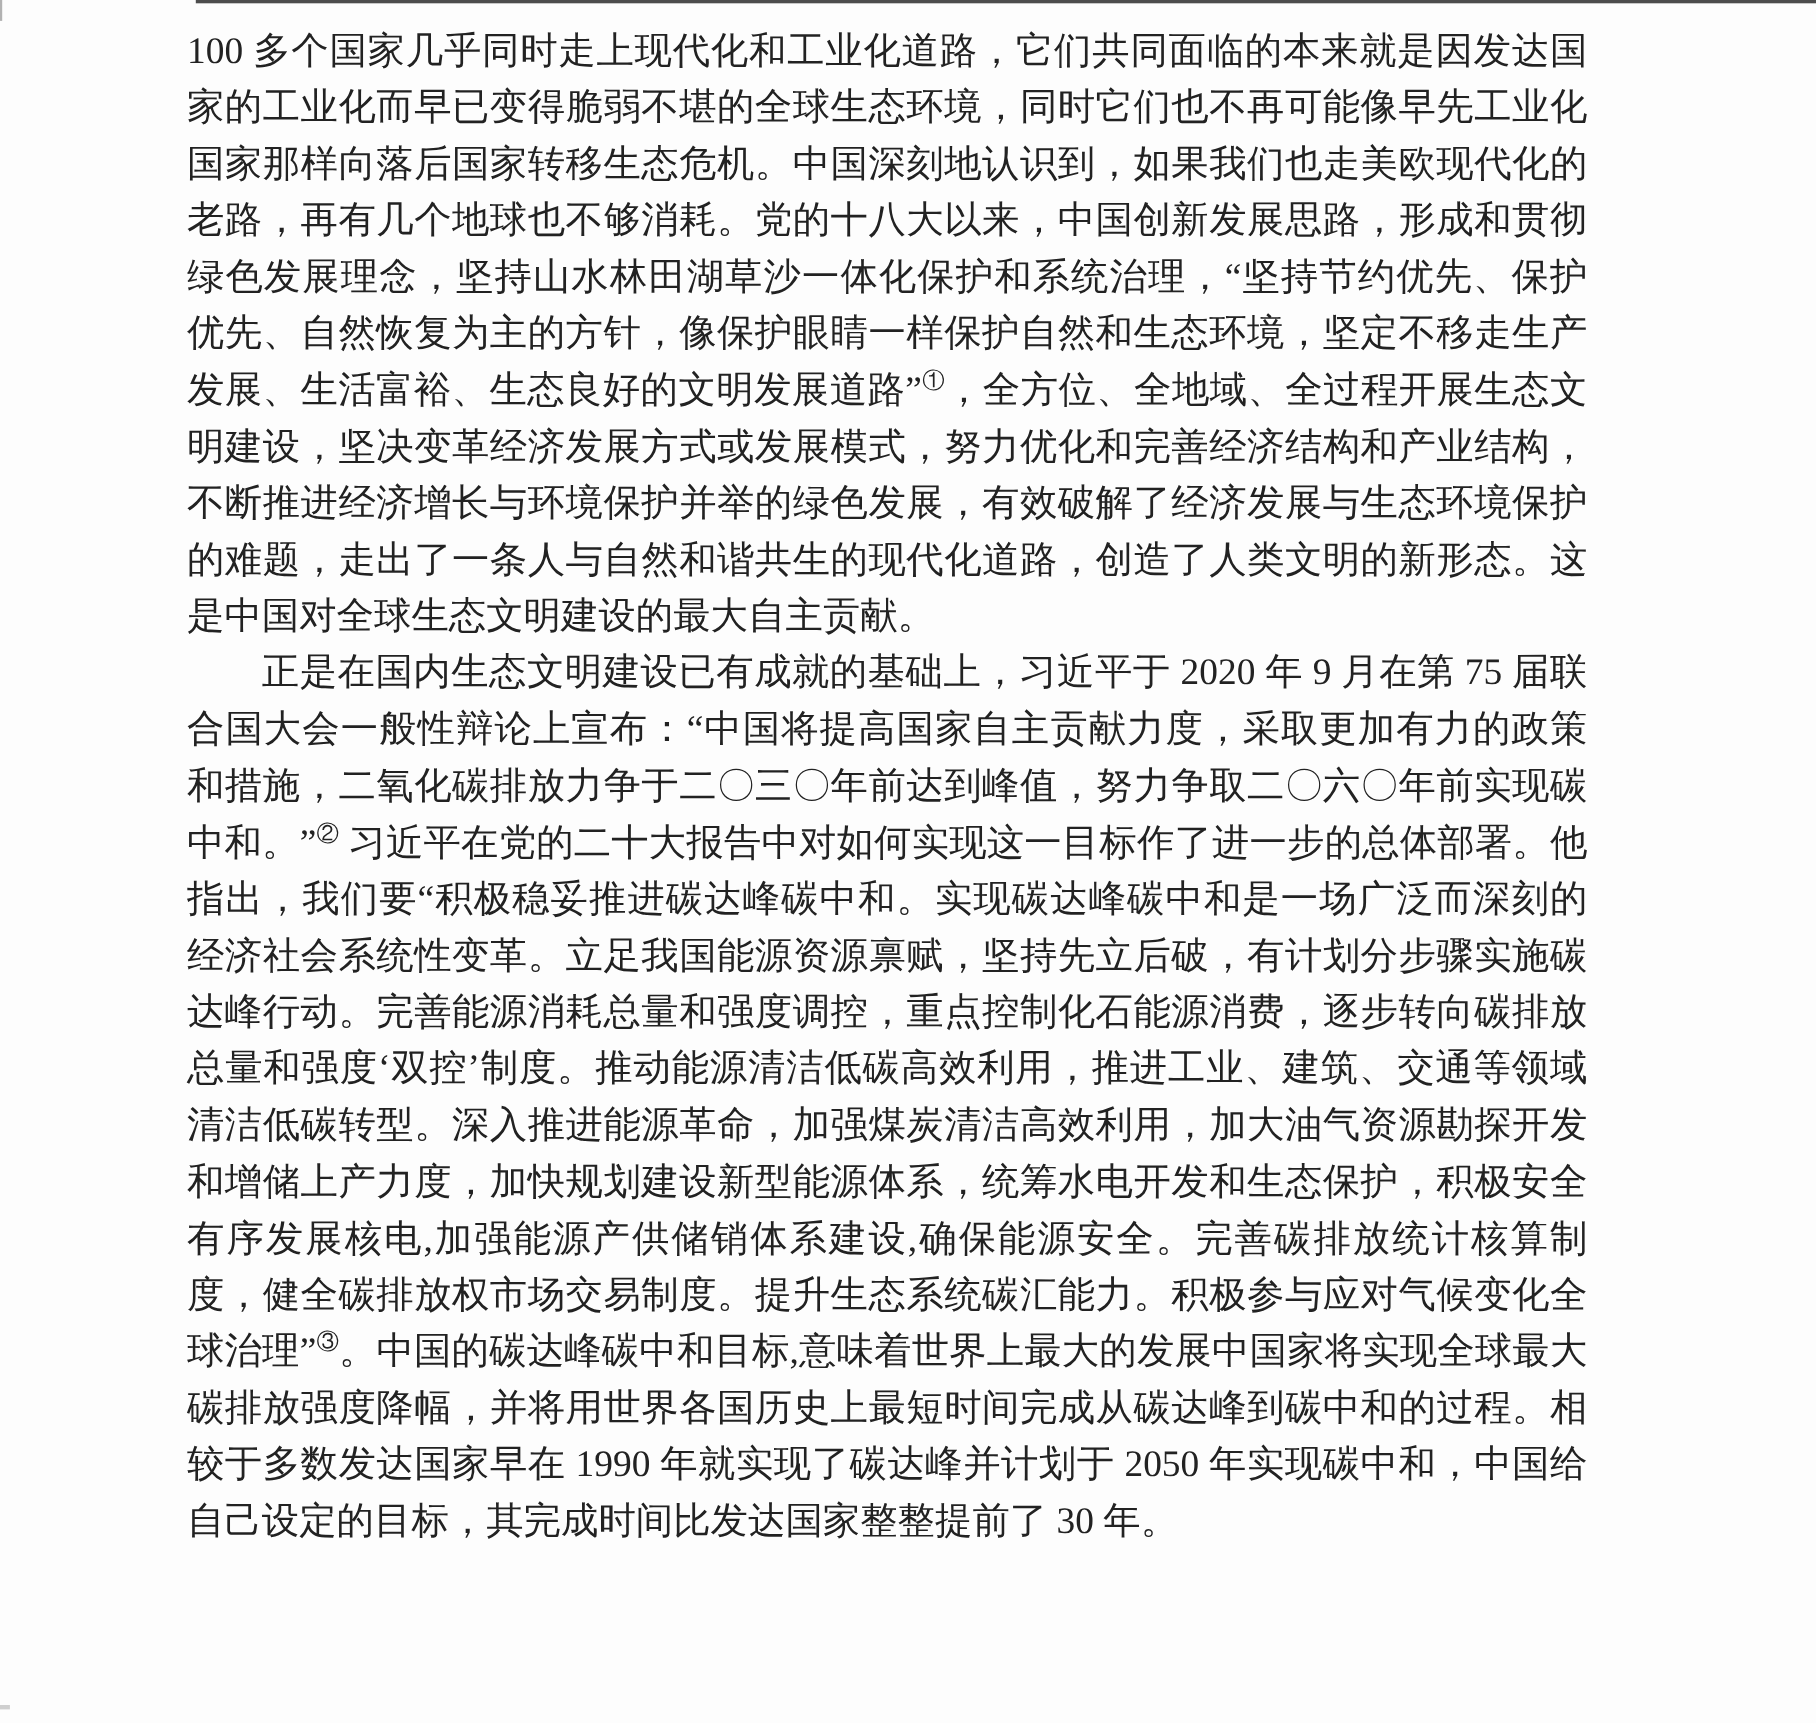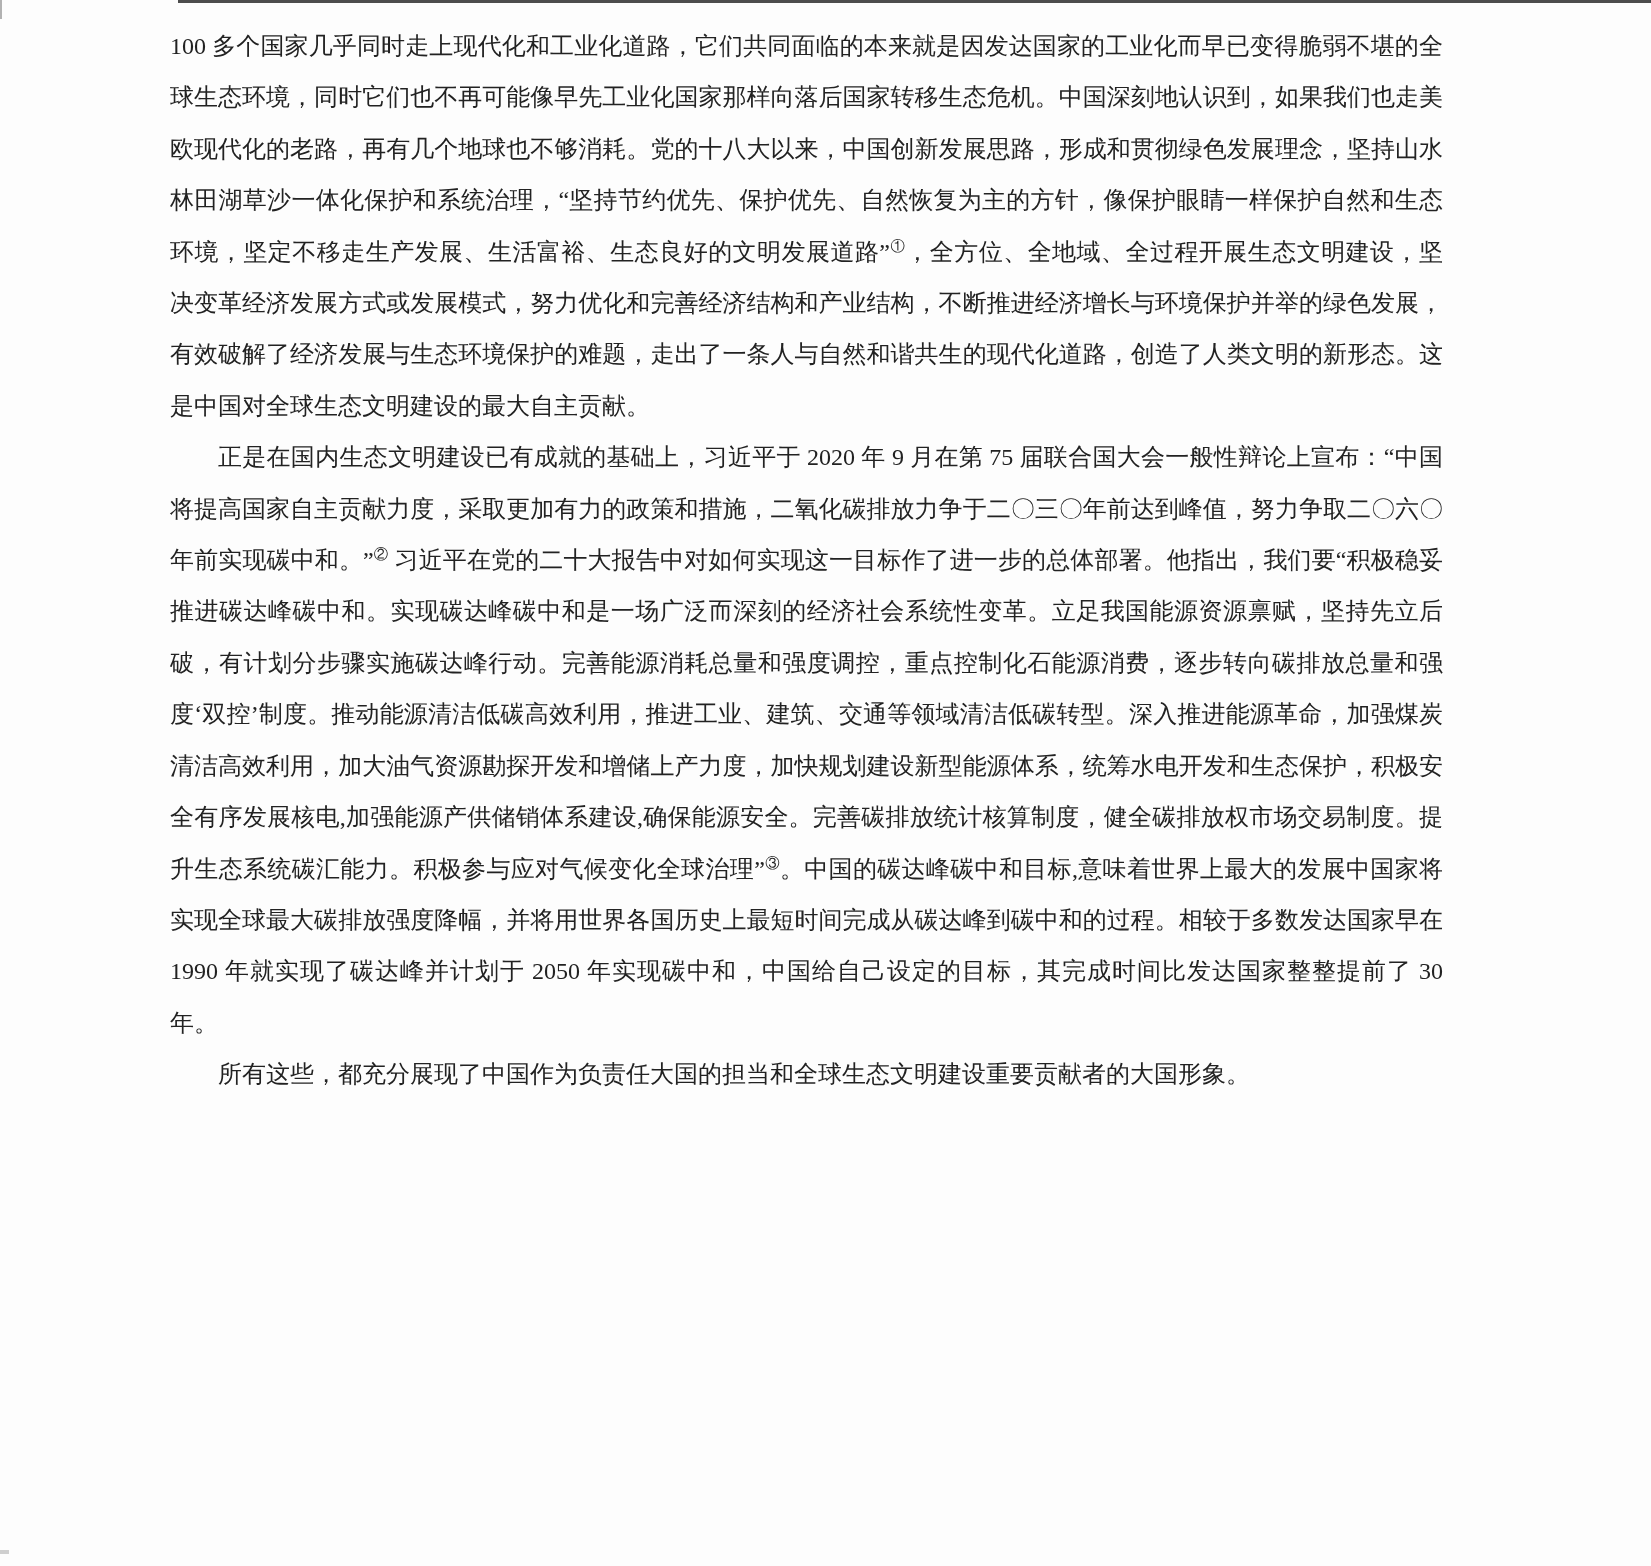--- a/index.html
+++ b/index.html
@@ -39,21 +39,21 @@
     height: 4px;
     background: #cfcfcf;
   }
   
   .text-block {
     position: absolute;
     left: 170px;
     top: 21px;
     width: 1273px;
     color: #222222;
-    font-size: 24px;
+    font-size: 34px;
     line-height: 51.4px;
     text-align: justify;
     text-justify: inter-ideograph;
   }
   .text-block p {
     margin: 0;
     padding: 0;
   }
   .text-block p.indent {
     text-indent: 2em;
@@ -67,14 +67,13 @@
 </head>
 <body>
 
 <div class="scan-top-line"></div>
 <div class="scan-left-mark"></div>
 <div class="scan-bottom-mark"></div>
 
 <main class="text-block">
     <p class="">100 多个国家几乎同时走上现代化和工业化道路，它们共同面临的本来就是因发达国家的工业化而早已变得脆弱不堪的全球生态环境，同时它们也不再可能像早先工业化国家那样向落后国家转移生态危机。中国深刻地认识到，如果我们也走美欧现代化的老路，再有几个地球也不够消耗。党的十八大以来，中国创新发展思路，形成和贯彻绿色发展理念，坚持山水林田湖草沙一体化保护和系统治理，“坚持节约优先、保护优先、自然恢复为主的方针，像保护眼睛一样保护自然和生态环境，坚定不移走生产发展、生活富裕、生态良好的文明发展道路”<sup class="fnref">①</sup>，全方位、全地域、全过程开展生态文明建设，坚决变革经济发展方式或发展模式，努力优化和完善经济结构和产业结构，不断推进经济增长与环境保护并举的绿色发展，有效破解了经济发展与生态环境保护的难题，走出了一条人与自然和谐共生的现代化道路，创造了人类文明的新形态。这是中国对全球生态文明建设的最大自主贡献。</p>
     <p class="indent">正是在国内生态文明建设已有成就的基础上，习近平于 2020 年 9 月在第 75 届联合国大会一般性辩论上宣布：“中国将提高国家自主贡献力度，采取更加有力的政策和措施，二氧化碳排放力争于二〇三〇年前达到峰值，努力争取二〇六〇年前实现碳中和。”<sup class="fnref">②</sup> 习近平在党的二十大报告中对如何实现这一目标作了进一步的总体部署。他指出，我们要“积极稳妥推进碳达峰碳中和。实现碳达峰碳中和是一场广泛而深刻的经济社会系统性变革。立足我国能源资源禀赋，坚持先立后破，有计划分步骤实施碳达峰行动。完善能源消耗总量和强度调控，重点控制化石能源消费，逐步转向碳排放总量和强度‘双控’制度。推动能源清洁低碳高效利用，推进工业、建筑、交通等领域清洁低碳转型。深入推进能源革命，加强煤炭清洁高效利用，加大油气资源勘探开发和增储上产力度，加快规划建设新型能源体系，统筹水电开发和生态保护，积极安全有序发展核电,加强能源产供储销体系建设,确保能源安全。完善碳排放统计核算制度，健全碳排放权市场交易制度。提升生态系统碳汇能力。积极参与应对气候变化全球治理”<sup class="fnref">③</sup>。中国的碳达峰碳中和目标,意味着世界上最大的发展中国家将实现全球最大碳排放强度降幅，并将用世界各国历史上最短时间完成从碳达峰到碳中和的过程。相较于多数发达国家早在 1990 年就实现了碳达峰并计划于 2050 年实现碳中和，中国给自己设定的目标，其完成时间比发达国家整整提前了 30 年。</p>
-    <p class="indent">所有这些，都充分展现了中国作为负责任大国的担当和全球生态文明建设重要贡献者的大国形象。</p>
   </main>
 
 </body></html>

